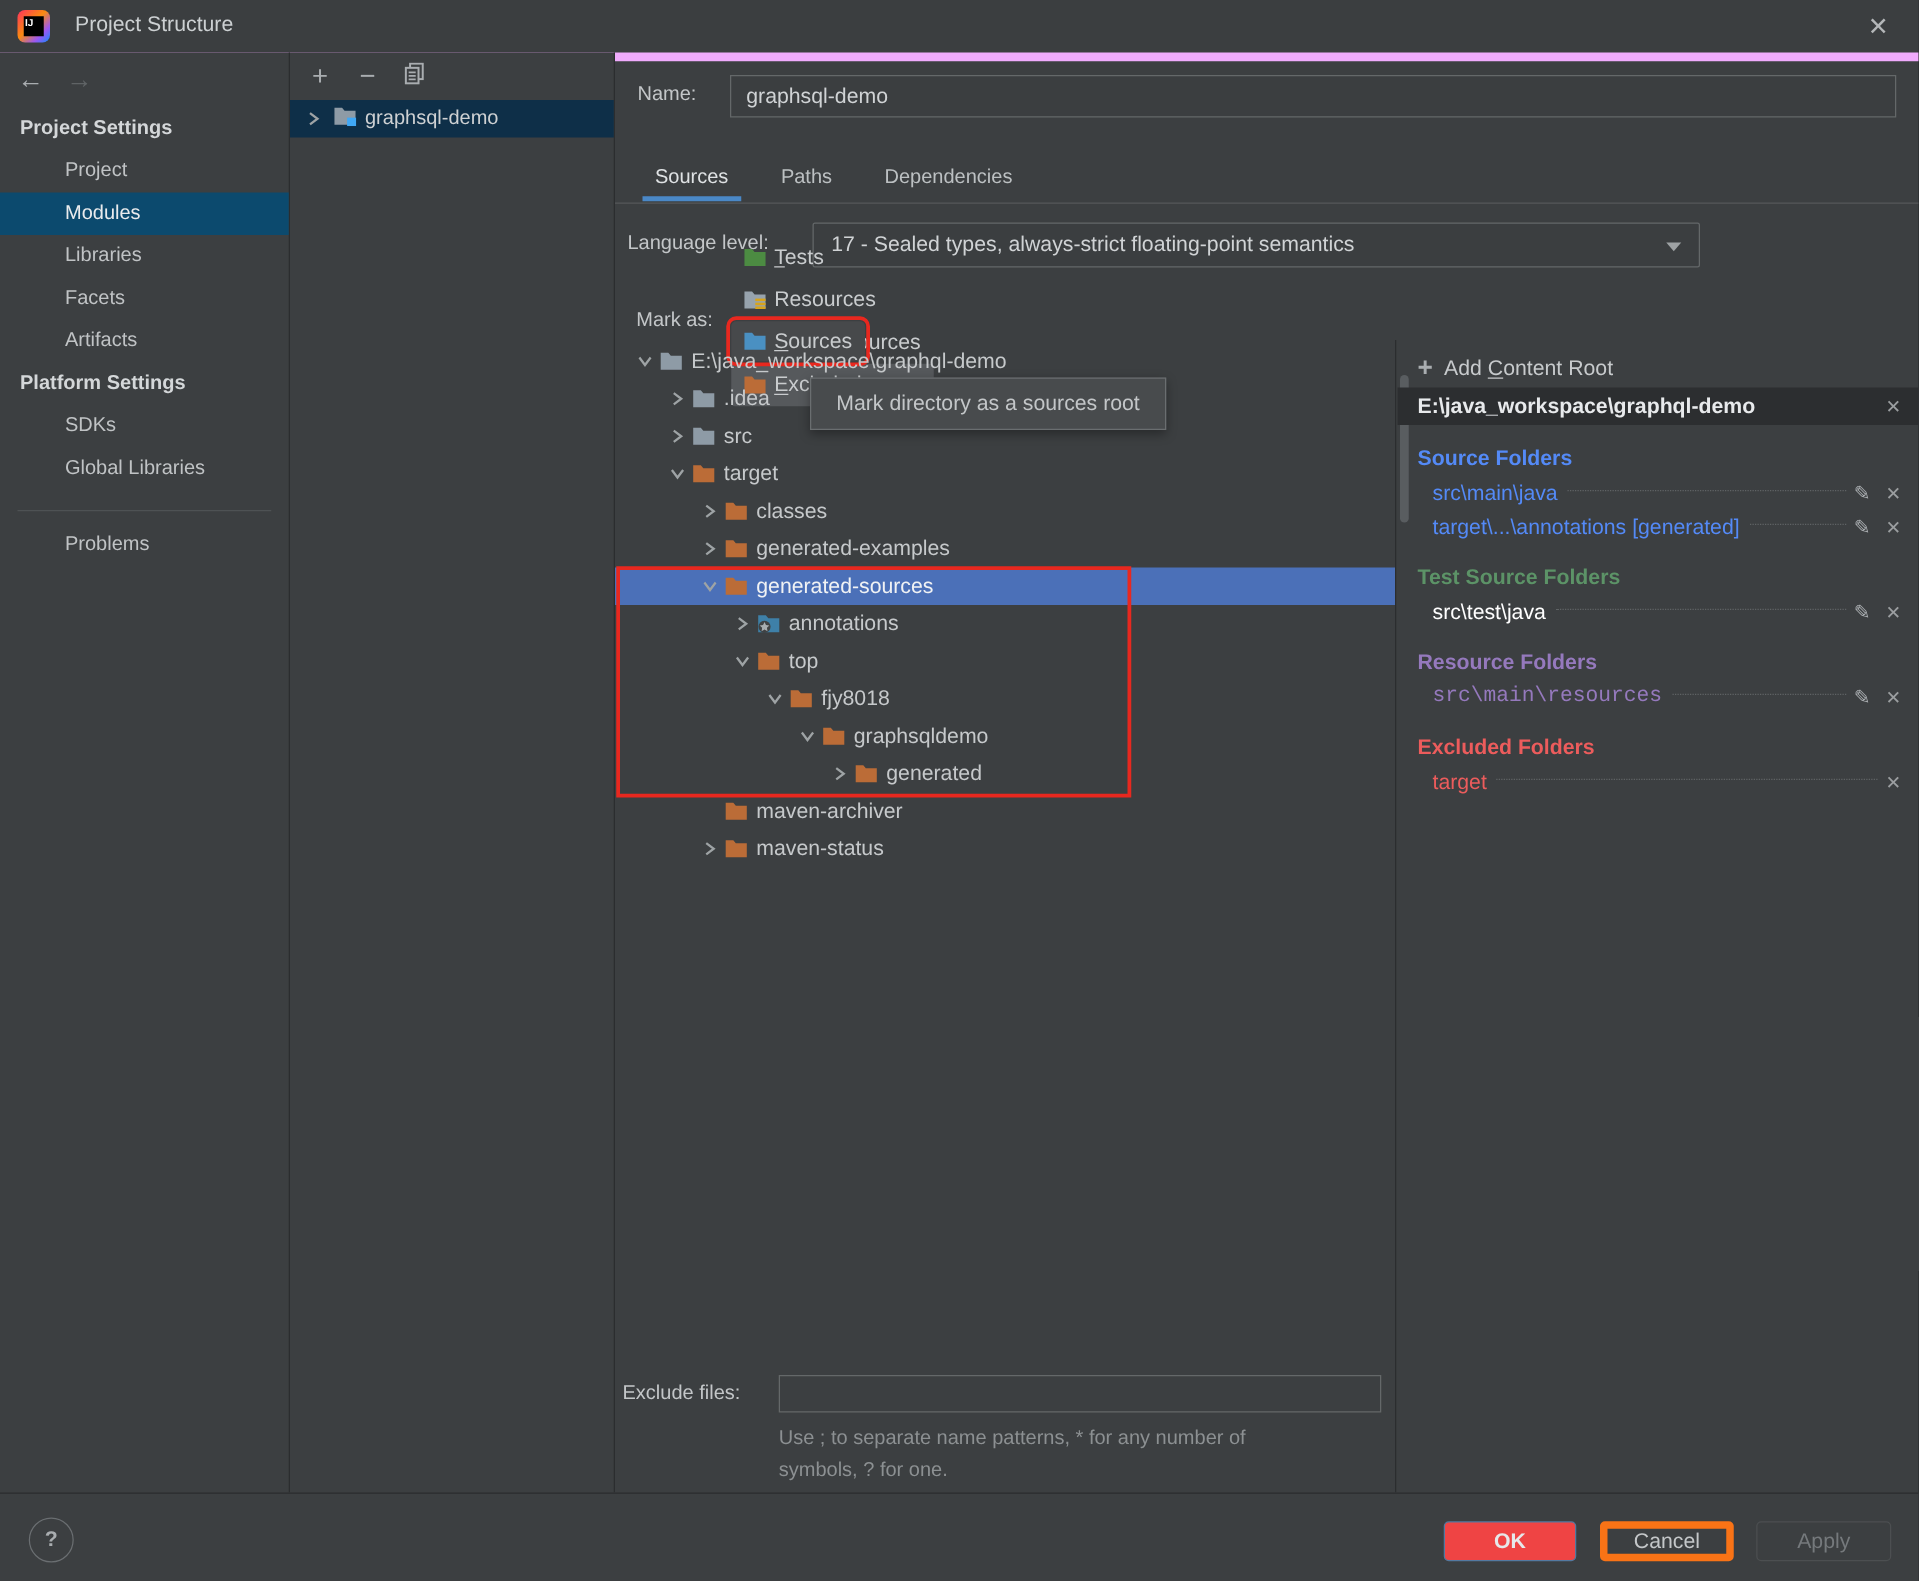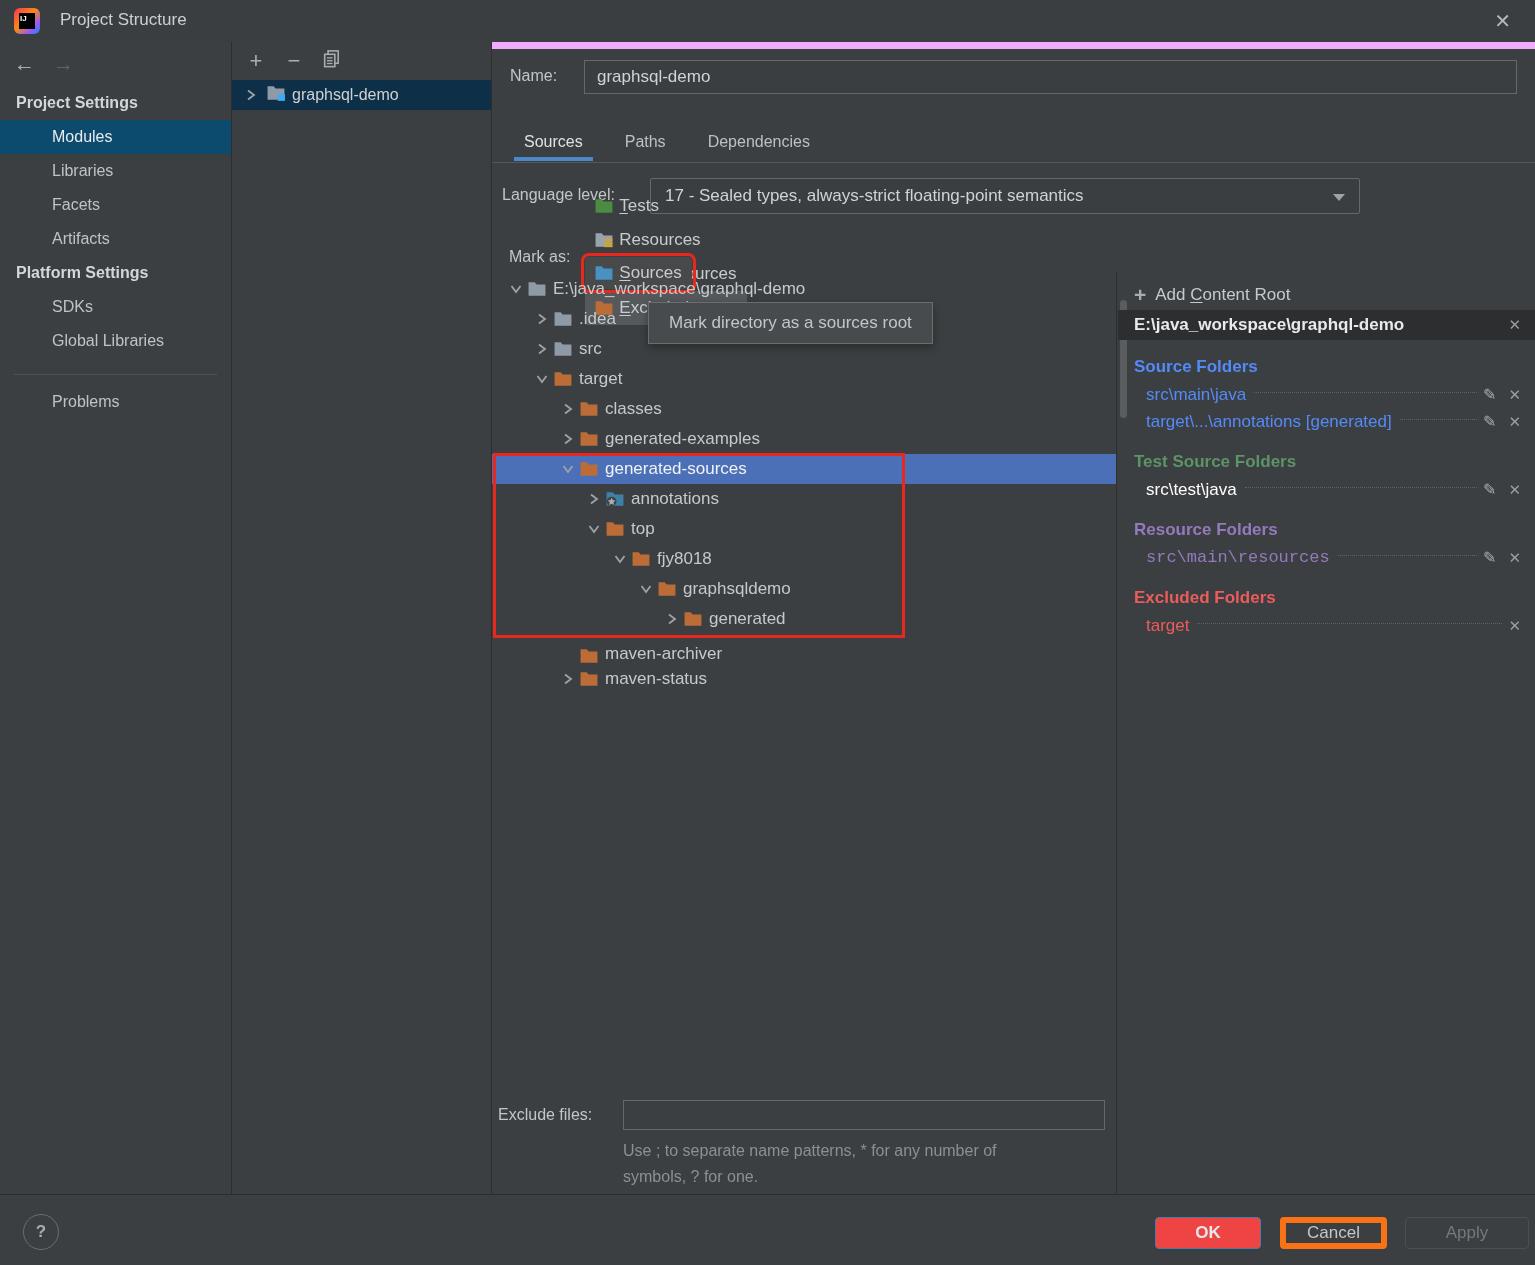--- a/index.html
+++ b/index.html
@@ -79,21 +79,21 @@
   
   .tooltip{position:absolute;left:648px;top:302px;height:42px;box-sizing:border-box;background:#484b4d;border:1px solid #6a6e70;color:#c3c6c8;display:flex;align-items:center;padding:0 20px;font-size:17px;box-shadow:0 3px 8px rgba(0,0,0,.35);}
   .redrect{position:absolute;border:3px solid #e8281f;pointer-events:none;}
   .redrect.subtree{left:493px;top:453px;width:406px;height:179px;}
   
   .footer{position:absolute;left:0;top:1194px;width:1535px;height:71px;border-top:1px solid #2a2c2e;background:#3c3f41;}
   .help{position:absolute;left:23px;top:19px;width:34px;height:34px;border-radius:50%;border:1px solid #6a6e71;color:#a9adb0;display:flex;align-items:center;justify-content:center;font-size:17px;font-weight:bold;}
   .btn{position:absolute;top:22px;height:32px;border-radius:4px;box-sizing:border-box;display:flex;align-items:center;justify-content:center;font-size:17px;}
   .btn.ok{left:1155px;width:106px;background:#ef4444;border:1px solid #5379a0;color:#e6e8ea;font-weight:bold;}
   .btn.cancel{left:1280px;width:107px;background:#3c3f41;border:6px solid #f97316;color:#c4c7c9;}
-  .btn.apply{left:1405px;width:124px;background:#3c3f41;border:1px solid #4c4f51;color:#75797c;}
+  .btn.apply{left:1405px;width:108px;background:#3c3f41;border:1px solid #4c4f51;color:#75797c;}
   u{text-underline-offset:2px;}
 </style>
 </head>
 <body>
 
 <div class="window">
 
   <div class="titlebar">
     <div class="applogo">
         <div class="inner">IJ</div>
@@ -102,20 +102,21 @@
     <div class="wclose">✕</div>
   </div>
 
   <div class="sidebar">
     <div class="navrow">
       <span class="nav-back">←</span>
       <span class="nav-fwd">→</span>
     </div>
     <div id="sb-list">
         <div class="sb-header">Project Settings</div>
+        <div class="sb-item">Project</div>
         <div class="sb-item sel">Modules</div>
         <div class="sb-item">Libraries</div>
         <div class="sb-item">Facets</div>
         <div class="sb-item">Artifacts</div>
         <div class="sb-header">Platform Settings</div>
         <div class="sb-item">SDKs</div>
         <div class="sb-item">Global Libraries</div>
         <div class="sb-divider"></div>
         <div class="sb-item">Problems</div>
       </div>
@@ -381,21 +382,21 @@
                 <path d="M4 2.5 L10 7 L4 11.5" fill="none" stroke="#9ea3a5" stroke-width="1.8"></path>
               </svg>
             </span>
             <span class="ticon">
               <svg width="18" height="16" viewBox="0 0 16 14">
                 <path d="M0.5 1 h5.4 l1.8 2 H15.5 v10 H0.5 z" fill="#bb6c37"></path>
               </svg>
             </span>
             <span>generated</span>
           </div>
-          <div class="trow" style="padding-left: 64px; align-items: flex-end;">
+          <div class="trow" style="padding-left: 64px;">
             <span class="chev"></span>
             <span class="ticon">
               <svg width="18" height="16" viewBox="0 0 16 14">
                 <path d="M0.5 1 h5.4 l1.8 2 H15.5 v10 H0.5 z" fill="#bb6c37"></path>
               </svg>
             </span>
             <span>maven-archiver</span>
           </div>
           <div class="trow" style="padding-left: 64px;">
             <span class="chev">

